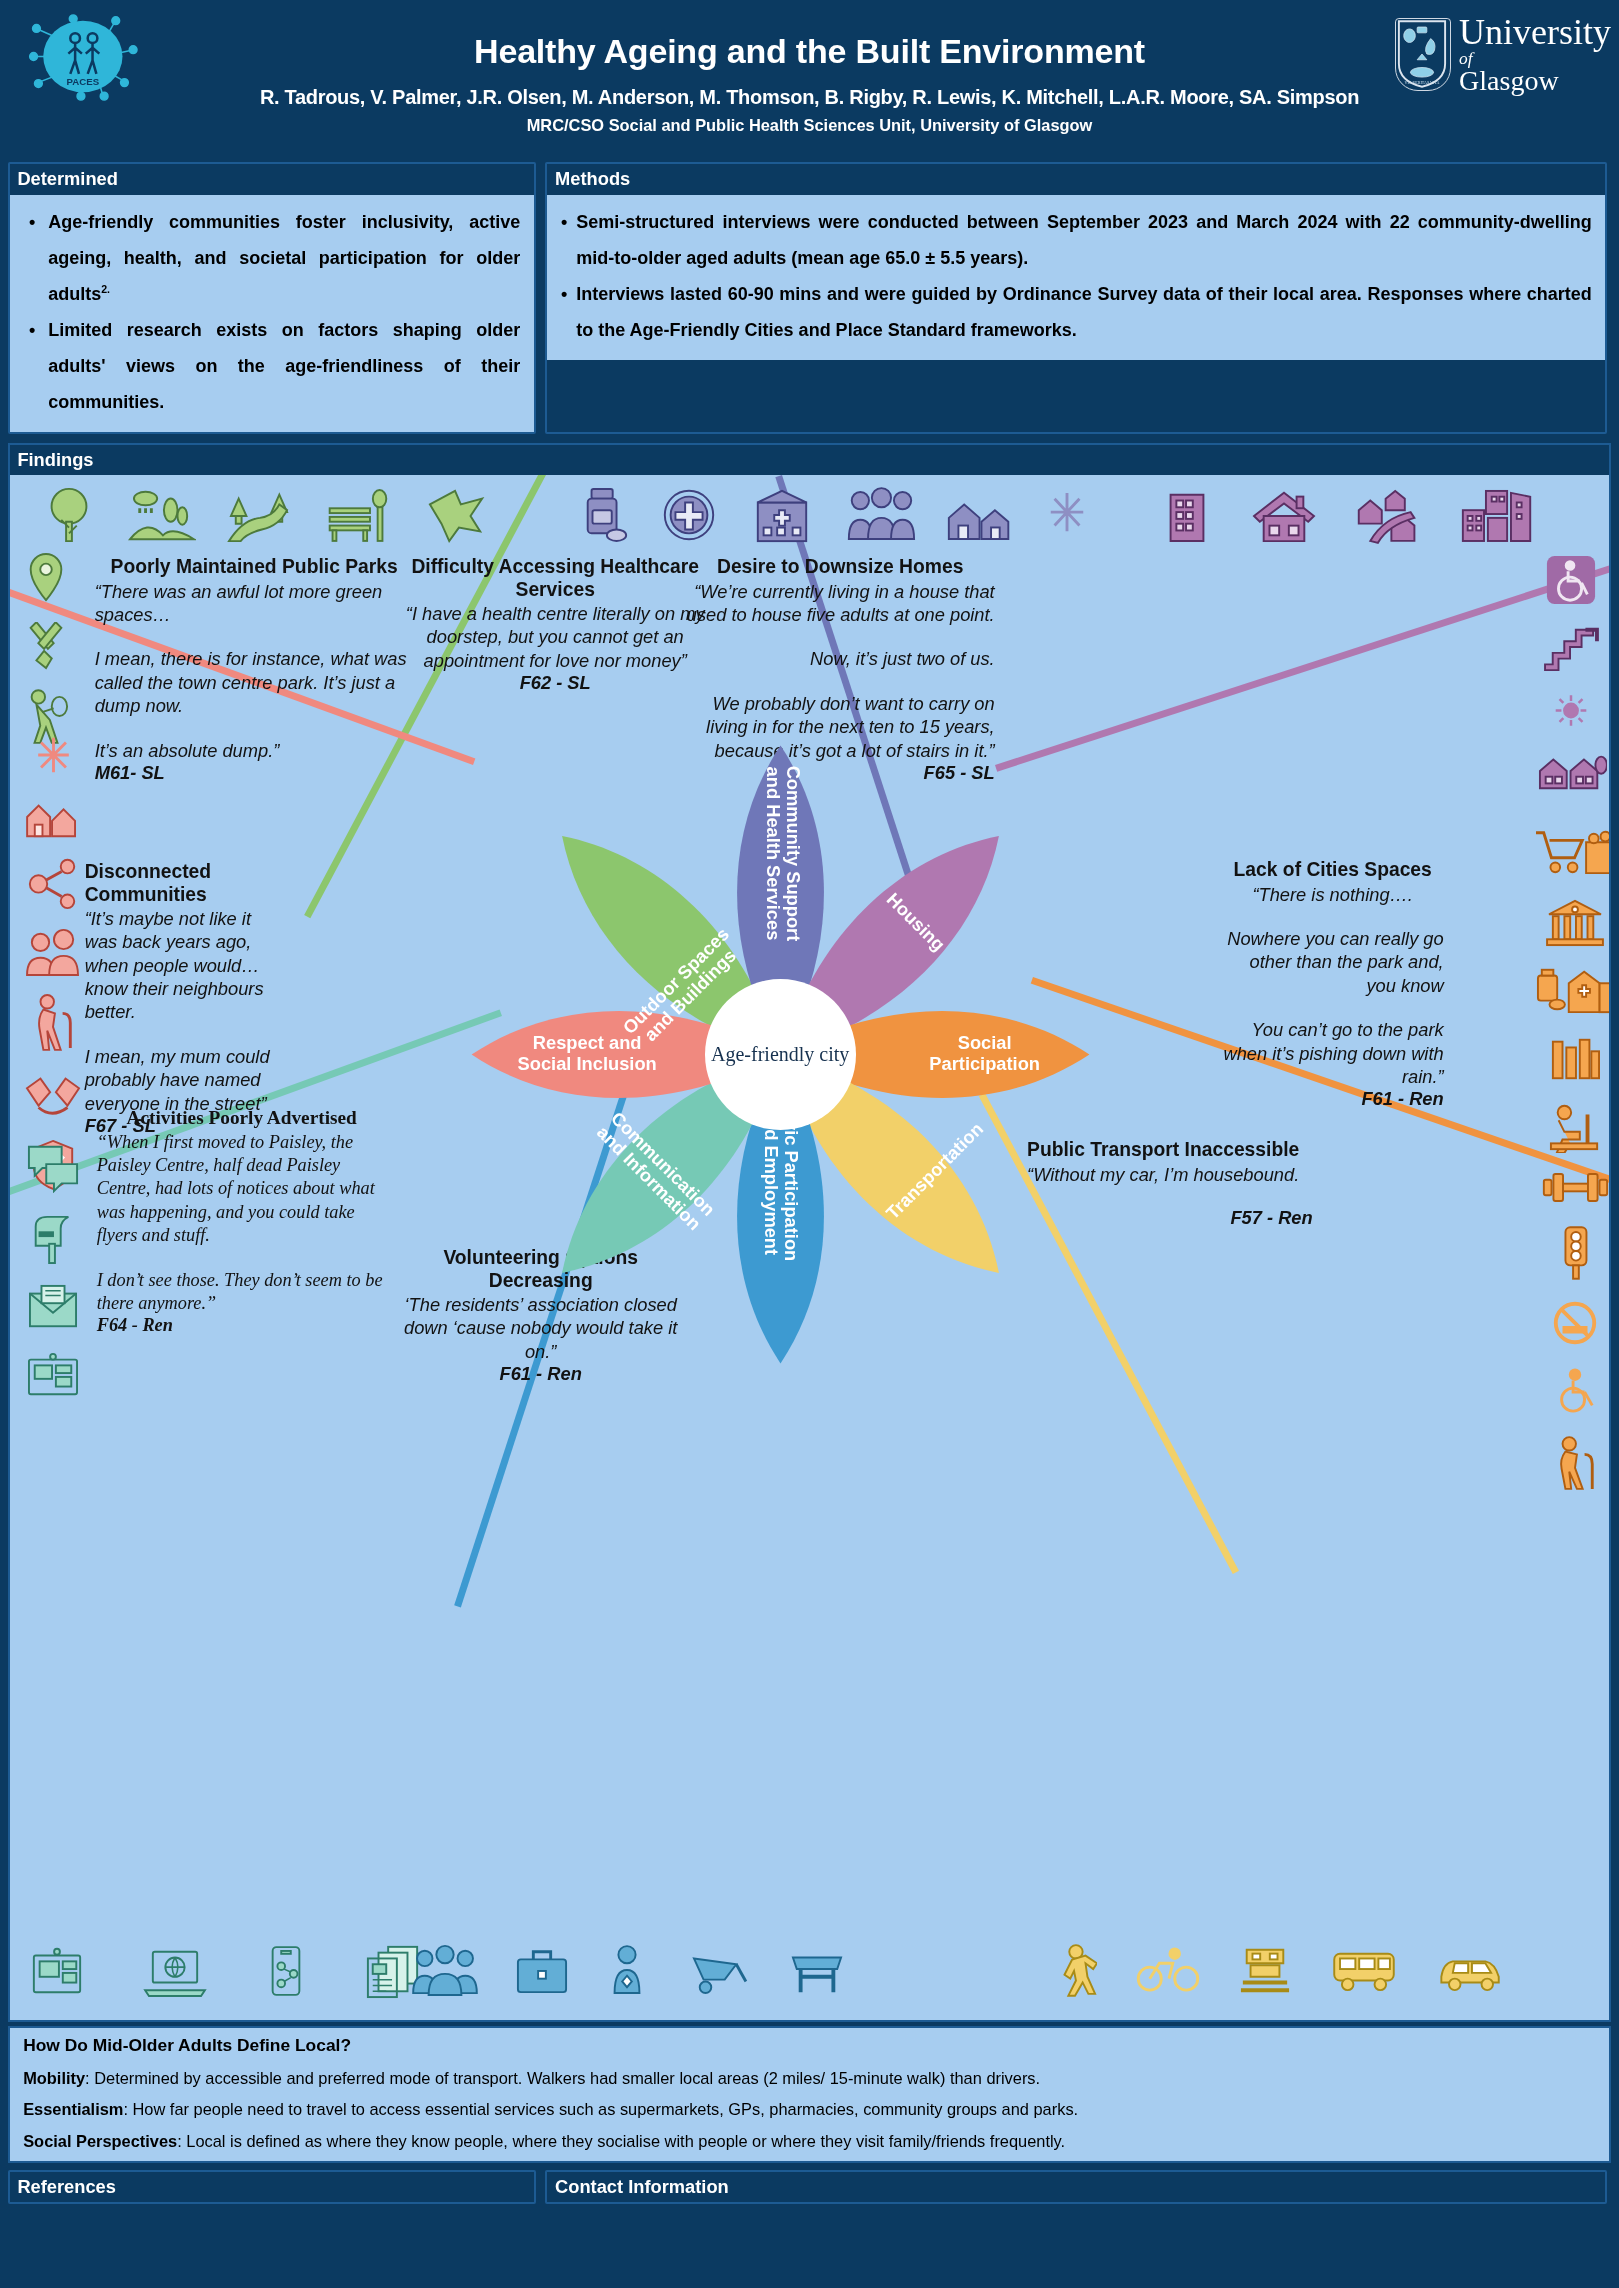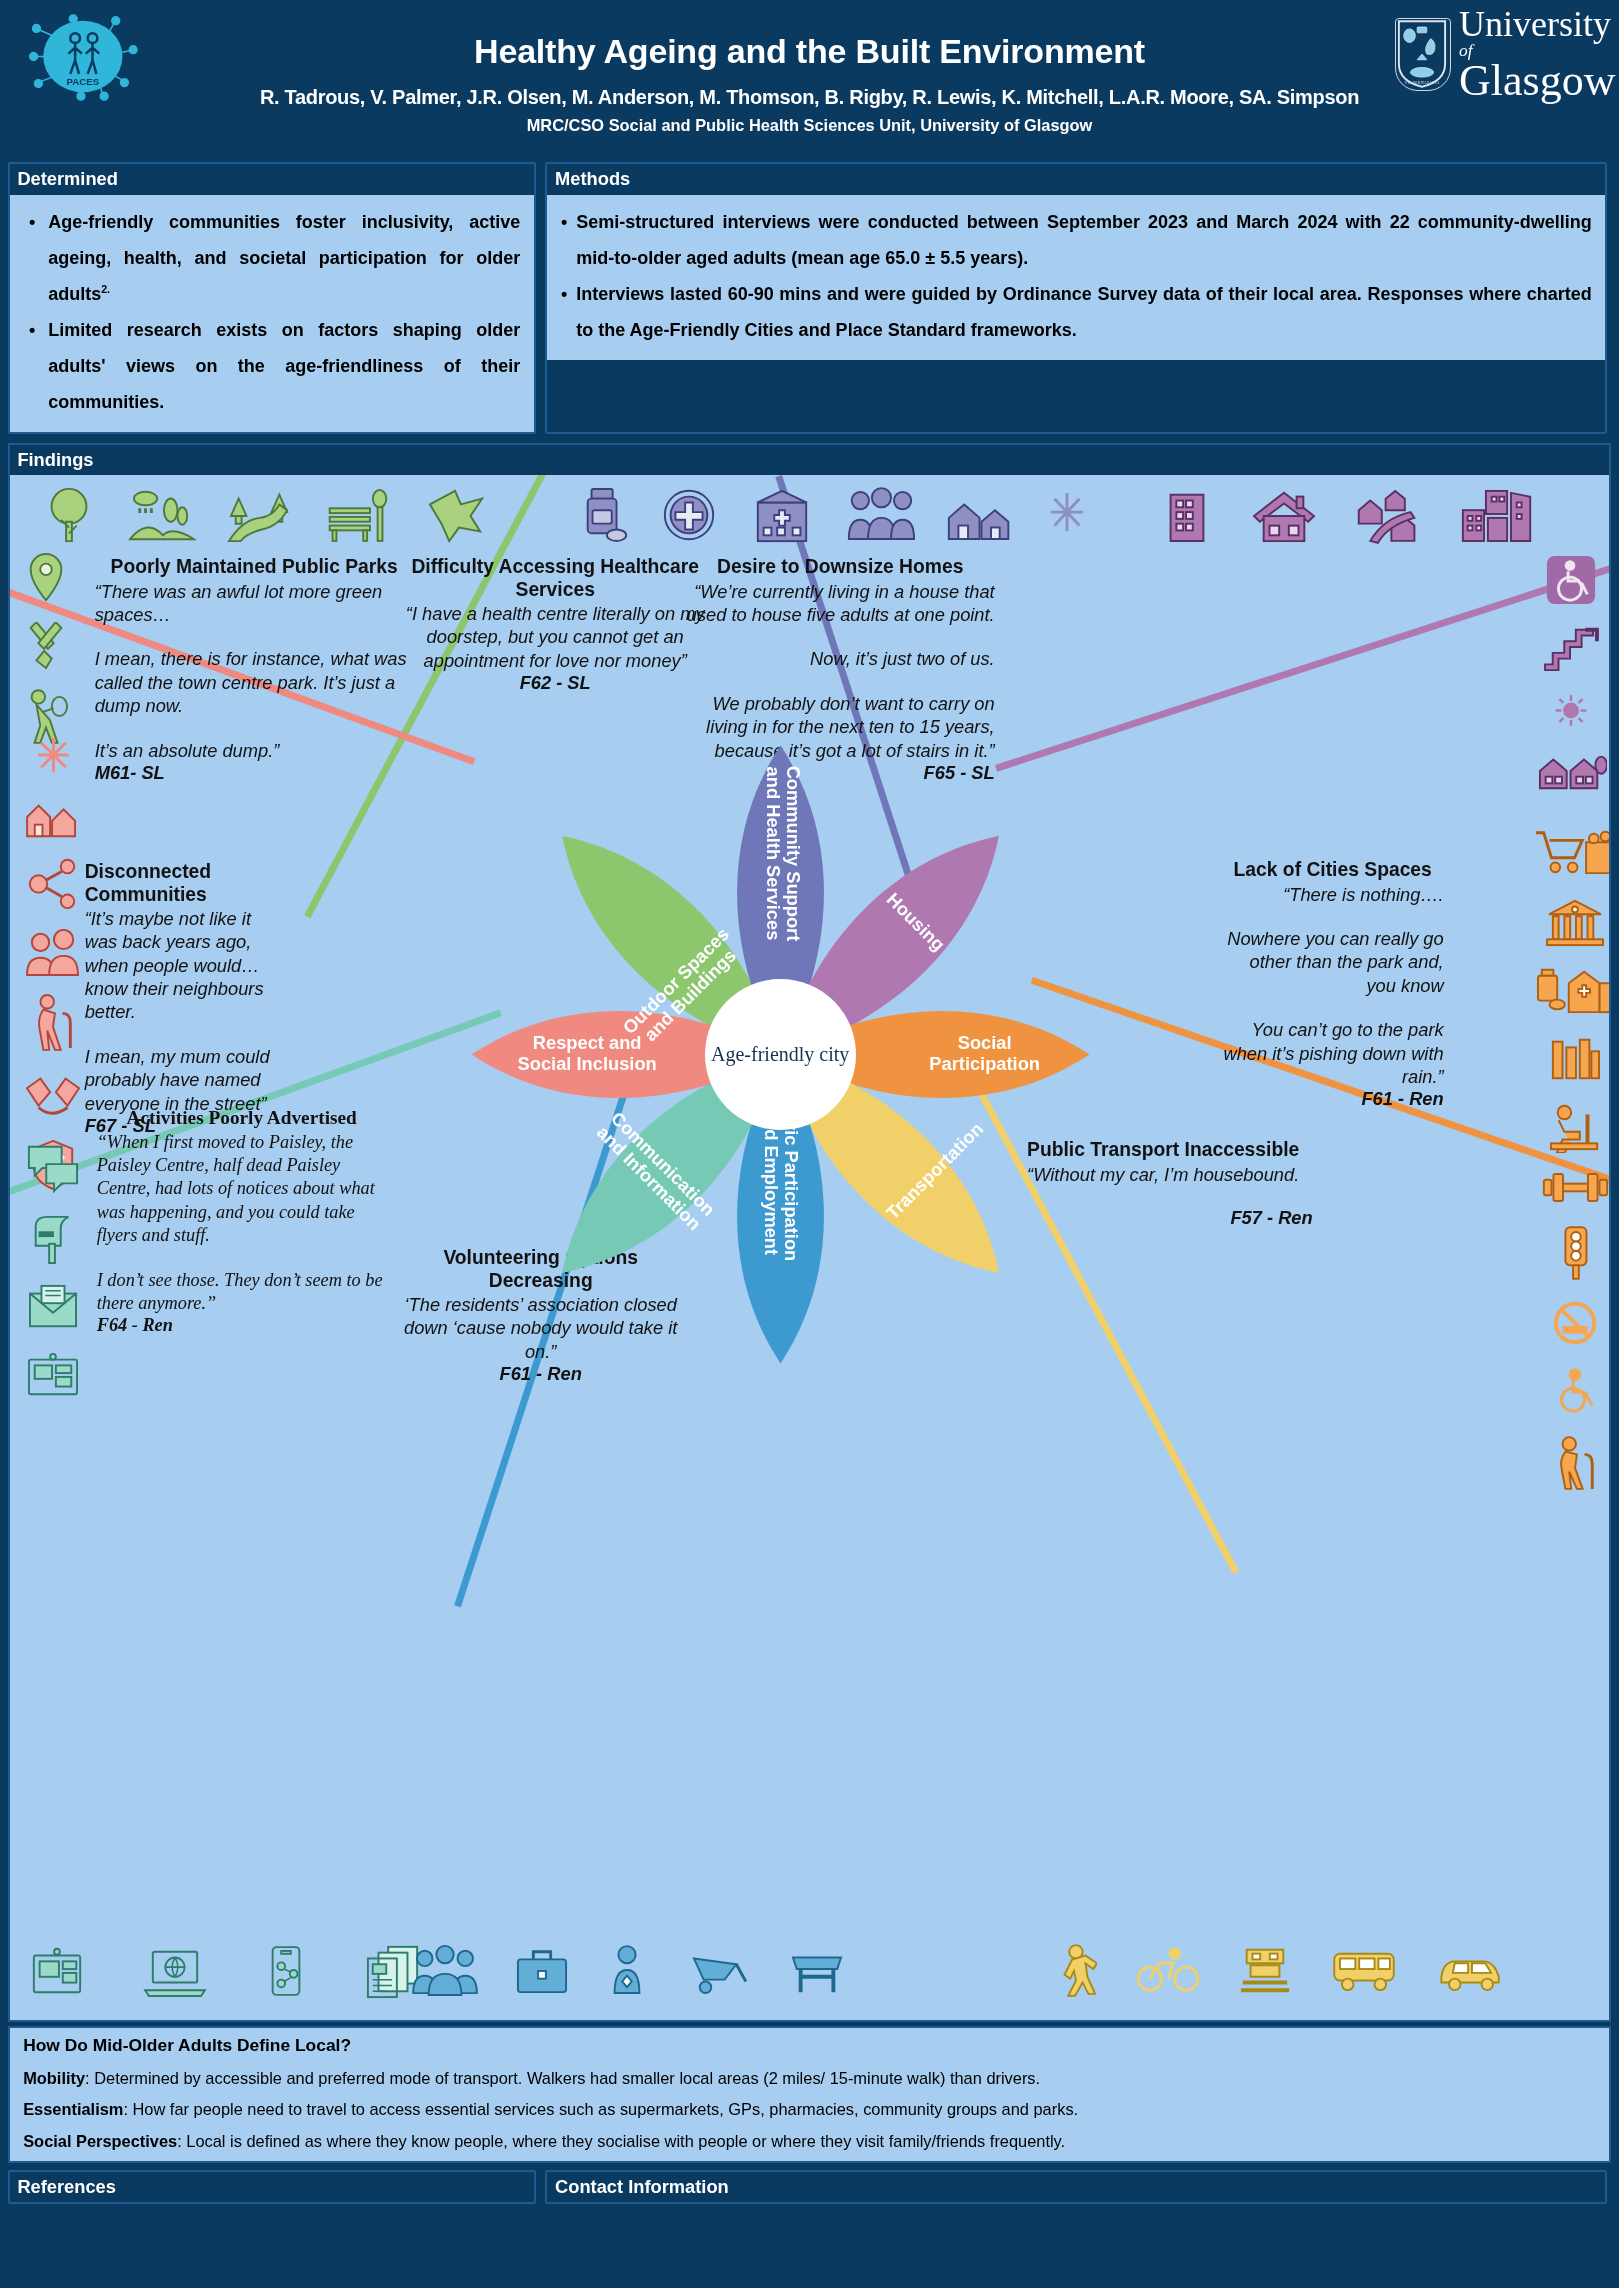--- a/index.html
+++ b/index.html
@@ -56,21 +56,21 @@
     width: 56px; height: 73px;
     background: #0b3a61;
     border: 1.9px solid #cfd8e3;
     border-radius: 3.9px 3.9px 23px 23px;
     position: relative;
     flex: 0 0 56px;
   }
   .uofg-words { color: #fff; line-height: 1.0; }
   .uofg-words .l1 { font-family: "Liberation Serif", serif; font-size: 36px; }
   .uofg-words .l2 { font-family: "Liberation Serif", serif; font-size: 17.4px; font-style: italic; }
-  .uofg-words .l3 { font-family: "Liberation Serif", serif; font-size: 44px; }
+  .uofg-words .l3 { font-family: "Liberation Serif", serif; font-size: 28px; }
 
   
   .row-top {
     display: flex; gap: 9.7px;
     padding: 0 7.7px;
   }
   .panel {
     border: 2.9px solid #1d5b93;
     background: #0b3a61;
     border-radius: 1.9px;
@@ -823,21 +823,21 @@
       <div class="qb" style="left:75px; top:386px; width:193px; text-align:left;">
         <h4 style="width:241px;">Disconnected Communities</h4>
         <p>“It’s maybe not like it was back years ago, when people would… know their neighbours better.</p>
         <div class="gap"></div>
         <p>I mean, my mum could probably have named everyone in the street”</p>
         <div class="attrib">F67 - SL</div>
       </div>
 
       <div class="qb" style="left:1212px; top:384px; width:222px; text-align:right;">
         <h4 style="text-align:center;">Lack of Cities Spaces</h4>
-        <p style="">“There is nothing….</p>
+        <p style="text-align:center;">“There is nothing….</p>
         <div class="gap"></div>
         <p>Nowhere you can really go other than the park and, you know</p>
         <div class="gap"></div>
         <p>You can’t go to the park when it’s pishing down with rain.”</p>
         <div class="attrib">F61 - Ren</div>
       </div>
 
       <div class="qb" style="left:87px; top:632px; width:290px; text-align:left;font-family:Liberation Serif, serif;">
         <h4 style="text-align:center;">Activities Poorly Advertised</h4>
         <p>“When I first moved to Paisley, the Paisley Centre, half dead Paisley Centre, had lots of notices about what was happening, and you could take flyers and stuff.</p>

